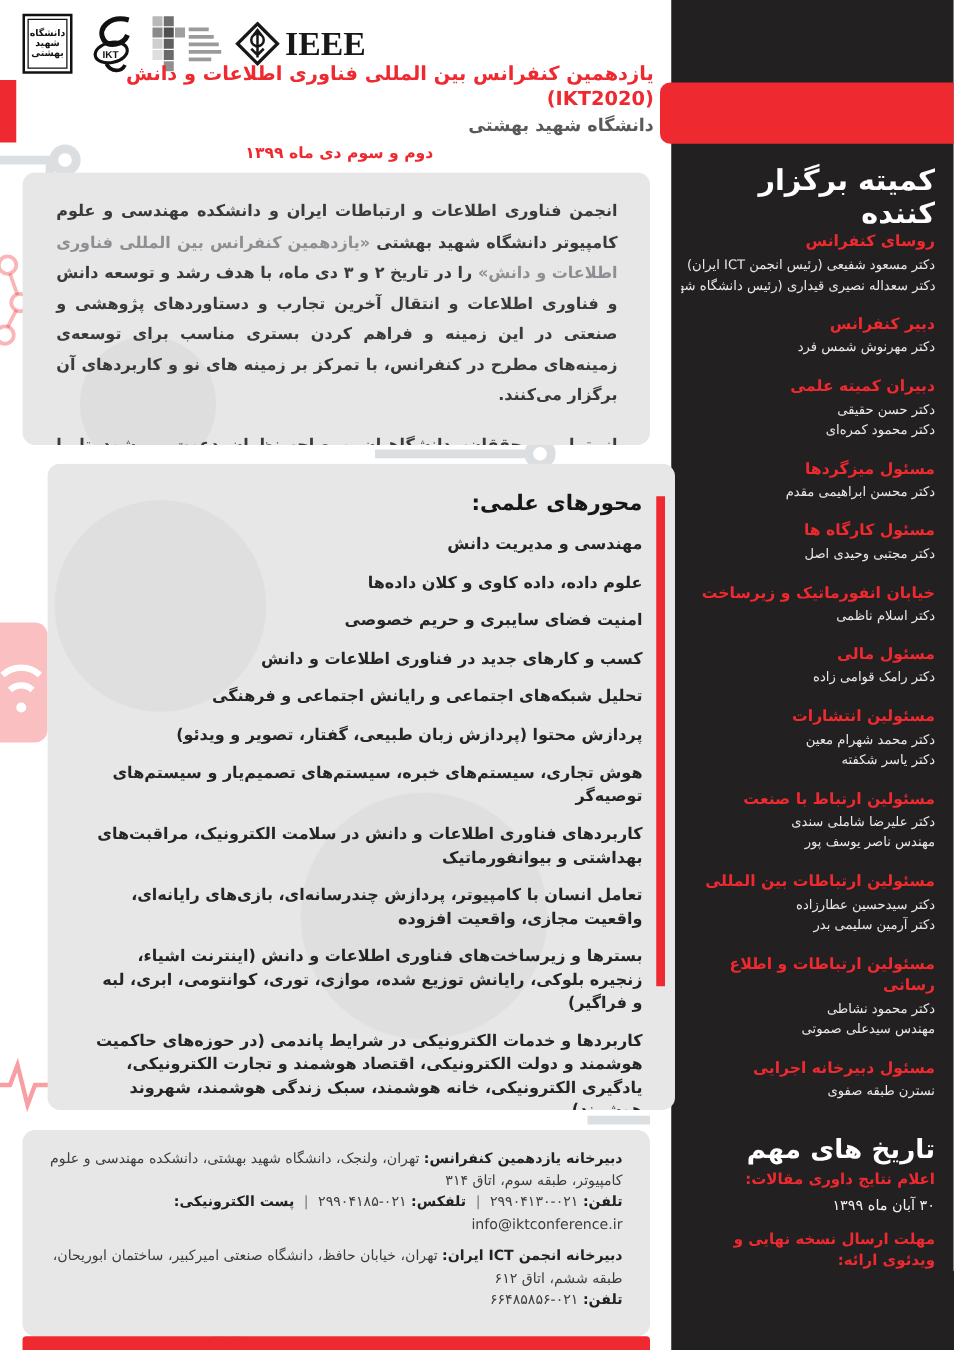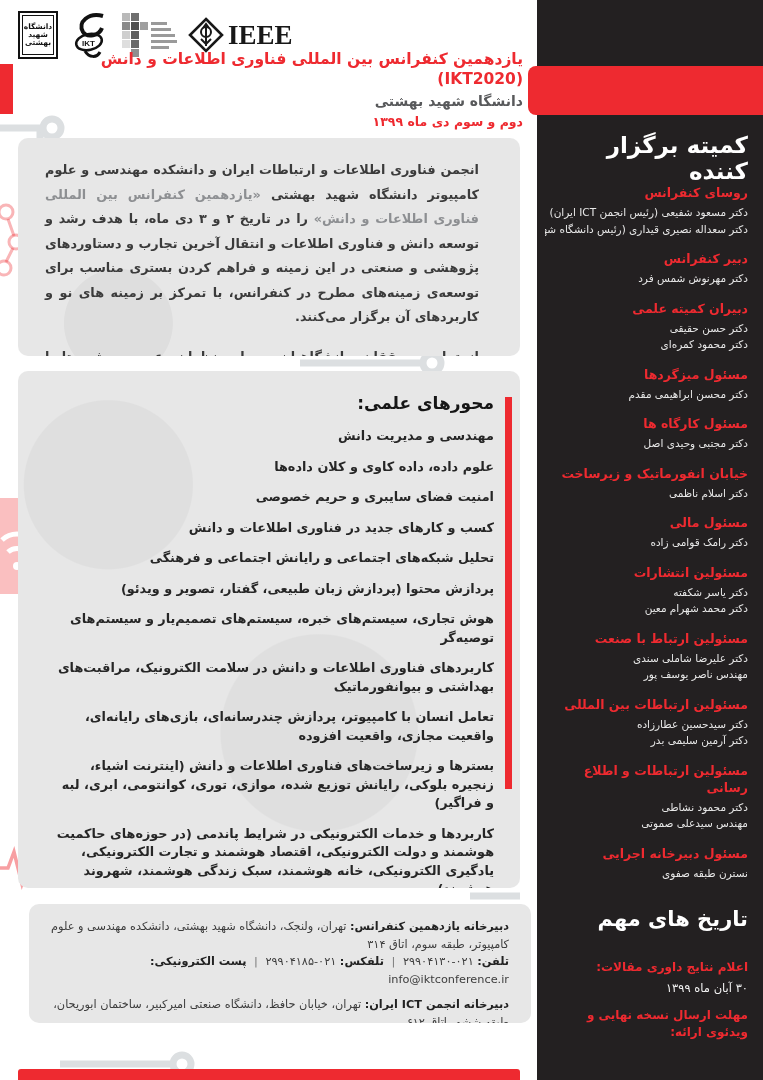--- a/index.html
+++ b/index.html
@@ -11,21 +11,21 @@
   .decor { position:absolute; inset:0; z-index:0; pointer-events:none; }
 
   
   .sidebar { position:absolute; left:537px; top:0; width:226px; height:1080px;
              background:var(--sidebar-bg); z-index:2; direction:rtl;
              padding:132px 15px 0 8px; color:#fff; }
   .sb-title { font-size:23px; font-weight:bold; color:#fff; }
   .sb-sec { margin-bottom:13px; }
   .sb-role { color:var(--accent); font-size:12.5px; font-weight:bold; line-height:17px; margin-bottom:3px; }
   .sb-name { color:#e8e8e8; font-size:10.5px; line-height:16.5px; white-space:nowrap; overflow:hidden; }
-  .dates-title { font-size:21px; font-weight:bold; color:#fff; margin-top:26px; margin-bottom:28px; }
+  .dates-title { font-size:21px; font-weight:bold; color:#fff; margin-top:26px; margin-bottom:4px; }
   .date-item { margin-bottom:10px; }
   .date-label { color:var(--accent); font-size:12px; font-weight:bold; line-height:17px; margin-bottom:3px; }
   .date-value { color:#f2f2f2; font-size:11.5px; line-height:18px; }
   .date-value.strike { text-decoration:line-through; text-decoration-color:var(--accent); text-decoration-thickness:2px; color:#d2d2d2; }
 
   
   .top-red-bar { position:absolute; left:528px; top:66px; width:235px; height:49px;
                  background:var(--accent); border-radius:8px 0 0 8px; z-index:3; }
   .left-red-tab { position:absolute; left:0; top:64px; width:13px; height:50px; background:var(--accent); z-index:3; }
   .logos { position:absolute; left:18px; top:8px; height:54px; display:flex; align-items:center; gap:11px; z-index:3; }
@@ -36,41 +36,41 @@
   .itrc-grid { display:grid; grid-template-columns:repeat(3,8px); grid-auto-rows:8px; gap:1px; }
   .itrc-grid i { display:block; }
   .itrc-lines { display:flex; flex-direction:column; gap:3px; }
   .itrc-lines i { display:block; height:3px; background:#9a9a9a; }
   .ieee-logo { display:flex; align-items:center; gap:4px; }
   .ieee-text { font-family:Liberation Serif, serif; font-weight:bold; font-size:27px; letter-spacing:0px; color:#181818; }
 
   .header-text { position:absolute; left:20px; right:240px; top:49px; direction:rtl; text-align:right; z-index:3; }
   .conf-title { color:var(--accent); font-size:15.5px; font-weight:bold; line-height:20px; }
   .conf-univ  { color:#58595b; font-size:14px; font-weight:bold; line-height:20px; margin-top:2px; }
-  .conf-date  { color:var(--accent); font-size:12.5px; font-weight:bold; line-height:17px; margin-top:2px; }
+  .conf-date  { color:var(--accent); font-size:12.5px; font-weight:bold; line-height:17px; margin-top:2px;text-align:center; }
 
   
   .panel { position:absolute; left:18px; width:502px; background:var(--panel-bg); border-radius:10px;
            direction:rtl; z-index:2; overflow:hidden; }
-  .intro-panel { top:138px; height:218px; padding:20px 41px 10px 27px;
+  .intro-panel { top:138px; height:218px; padding:20px 26px 10px 27px;
       background-image:radial-gradient(circle 90px at 20% 85%, rgba(0,0,0,0.04) 0 60%, transparent 61%),
                        linear-gradient(var(--panel-bg), var(--panel-bg)); }
   .intro-panel p { font-size:12.8px; font-weight:bold; color:#3b3b3b; line-height:24.5px; text-align:justify; }
   .intro-panel p + p { margin-top:15px; }
   .intro-quote { color:#8d8f92; }
 
   .topics-panel { top:371px; height:517px; padding:20px 26px 0 32px;
       background-image:radial-gradient(circle 120px at 18% 22%, rgba(0,0,0,0.035) 0 70%, transparent 71%),
                        radial-gradient(circle 140px at 60% 70%, rgba(0,0,0,0.035) 0 70%, transparent 71%),
-                       linear-gradient(var(--panel-bg), var(--panel-bg)); }
+                       linear-gradient(var(--panel-bg), var(--panel-bg));margin-left:20px; }
   .topics-red-bar { position:absolute; right:8px; top:26px; width:7px; height:392px; background:var(--accent); }
   .topics-title { font-size:17px; font-weight:bold; color:#161616; margin:2px 0 14px 0; }
   .topic-item { font-size:12.8px; font-weight:bold; color:#262626; line-height:18.5px; margin-bottom:12px; }
 
-  .contact-panel { top:904px; height:119px; padding:14px 22px 8px 22px;margin-left:11px; }
+  .contact-panel { top:904px; height:165px; padding:14px 22px 8px 22px; }
   .contact-panel p { font-size:11.3px; color:#3c3c3c; line-height:17.5px; text-align:right; }
   .contact-panel b { color:#222; }
   .contact-gap { margin-top:8px; }
   .sep { color:#777; padding:0 4px; }
 
   .bottom-red-bar { position:absolute; left:18px; top:1069px; width:502px; height:11px;
                     background:var(--accent); border-radius:3px 3px 0 0; z-index:2; }
 </style>
 </head>
 <body>
@@ -146,22 +146,22 @@
         <div class="sb-sec">
           <div class="sb-role">خیابان انفورماتیک و زیرساخت</div>
           <div class="sb-name">دکتر اسلام ناظمی</div>
         </div>
         <div class="sb-sec">
           <div class="sb-role">مسئول مالی</div>
           <div class="sb-name">دکتر رامک قوامی زاده</div>
         </div>
         <div class="sb-sec">
           <div class="sb-role">مسئولین انتشارات</div>
+          <div class="sb-name">دکتر محمد شهرام معین</div>
           <div class="sb-name">دکتر یاسر شکفته</div>
-          <div class="sb-name">دکتر محمد شهرام معین</div>
         </div>
         <div class="sb-sec">
           <div class="sb-role">مسئولین ارتباط با صنعت</div>
           <div class="sb-name">دکتر علیرضا شاملی سندی</div>
           <div class="sb-name">مهندس ناصر یوسف پور</div>
         </div>
         <div class="sb-sec">
           <div class="sb-role">مسئولین ارتباطات بین المللی</div>
           <div class="sb-name">دکتر سیدحسین عطارزاده</div>
           <div class="sb-name">دکتر آرمین سلیمی بدر</div>

